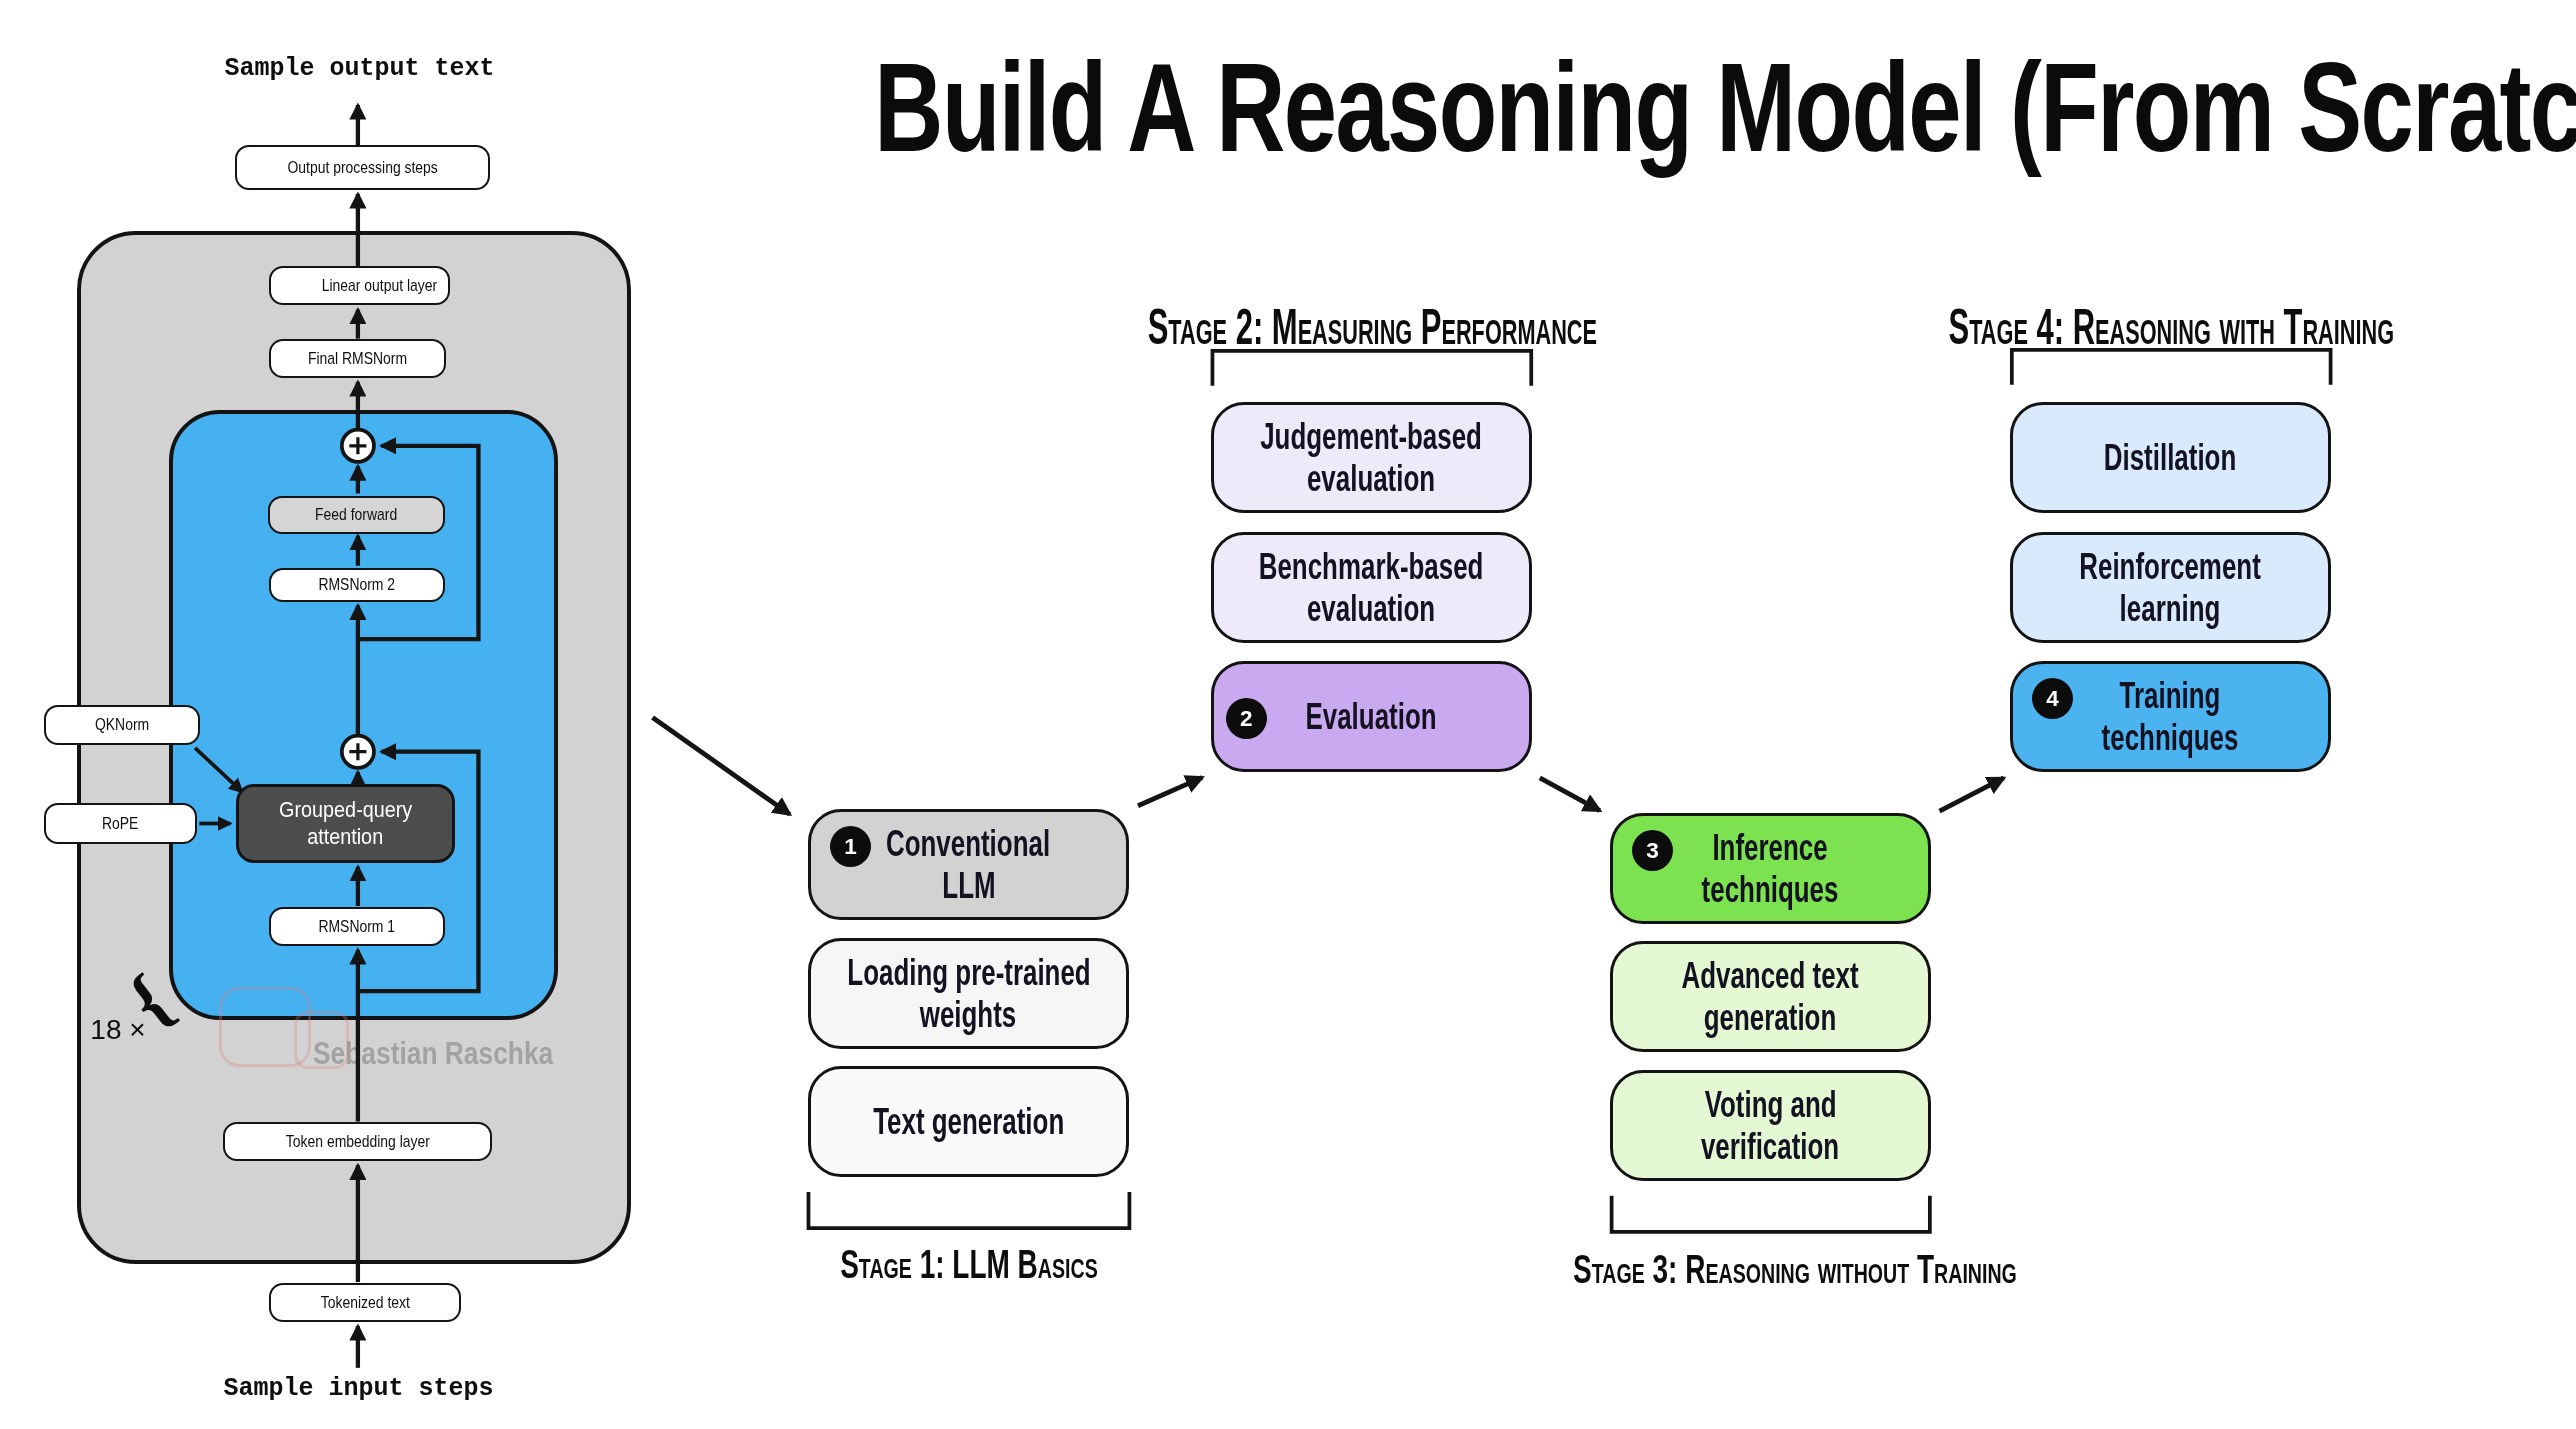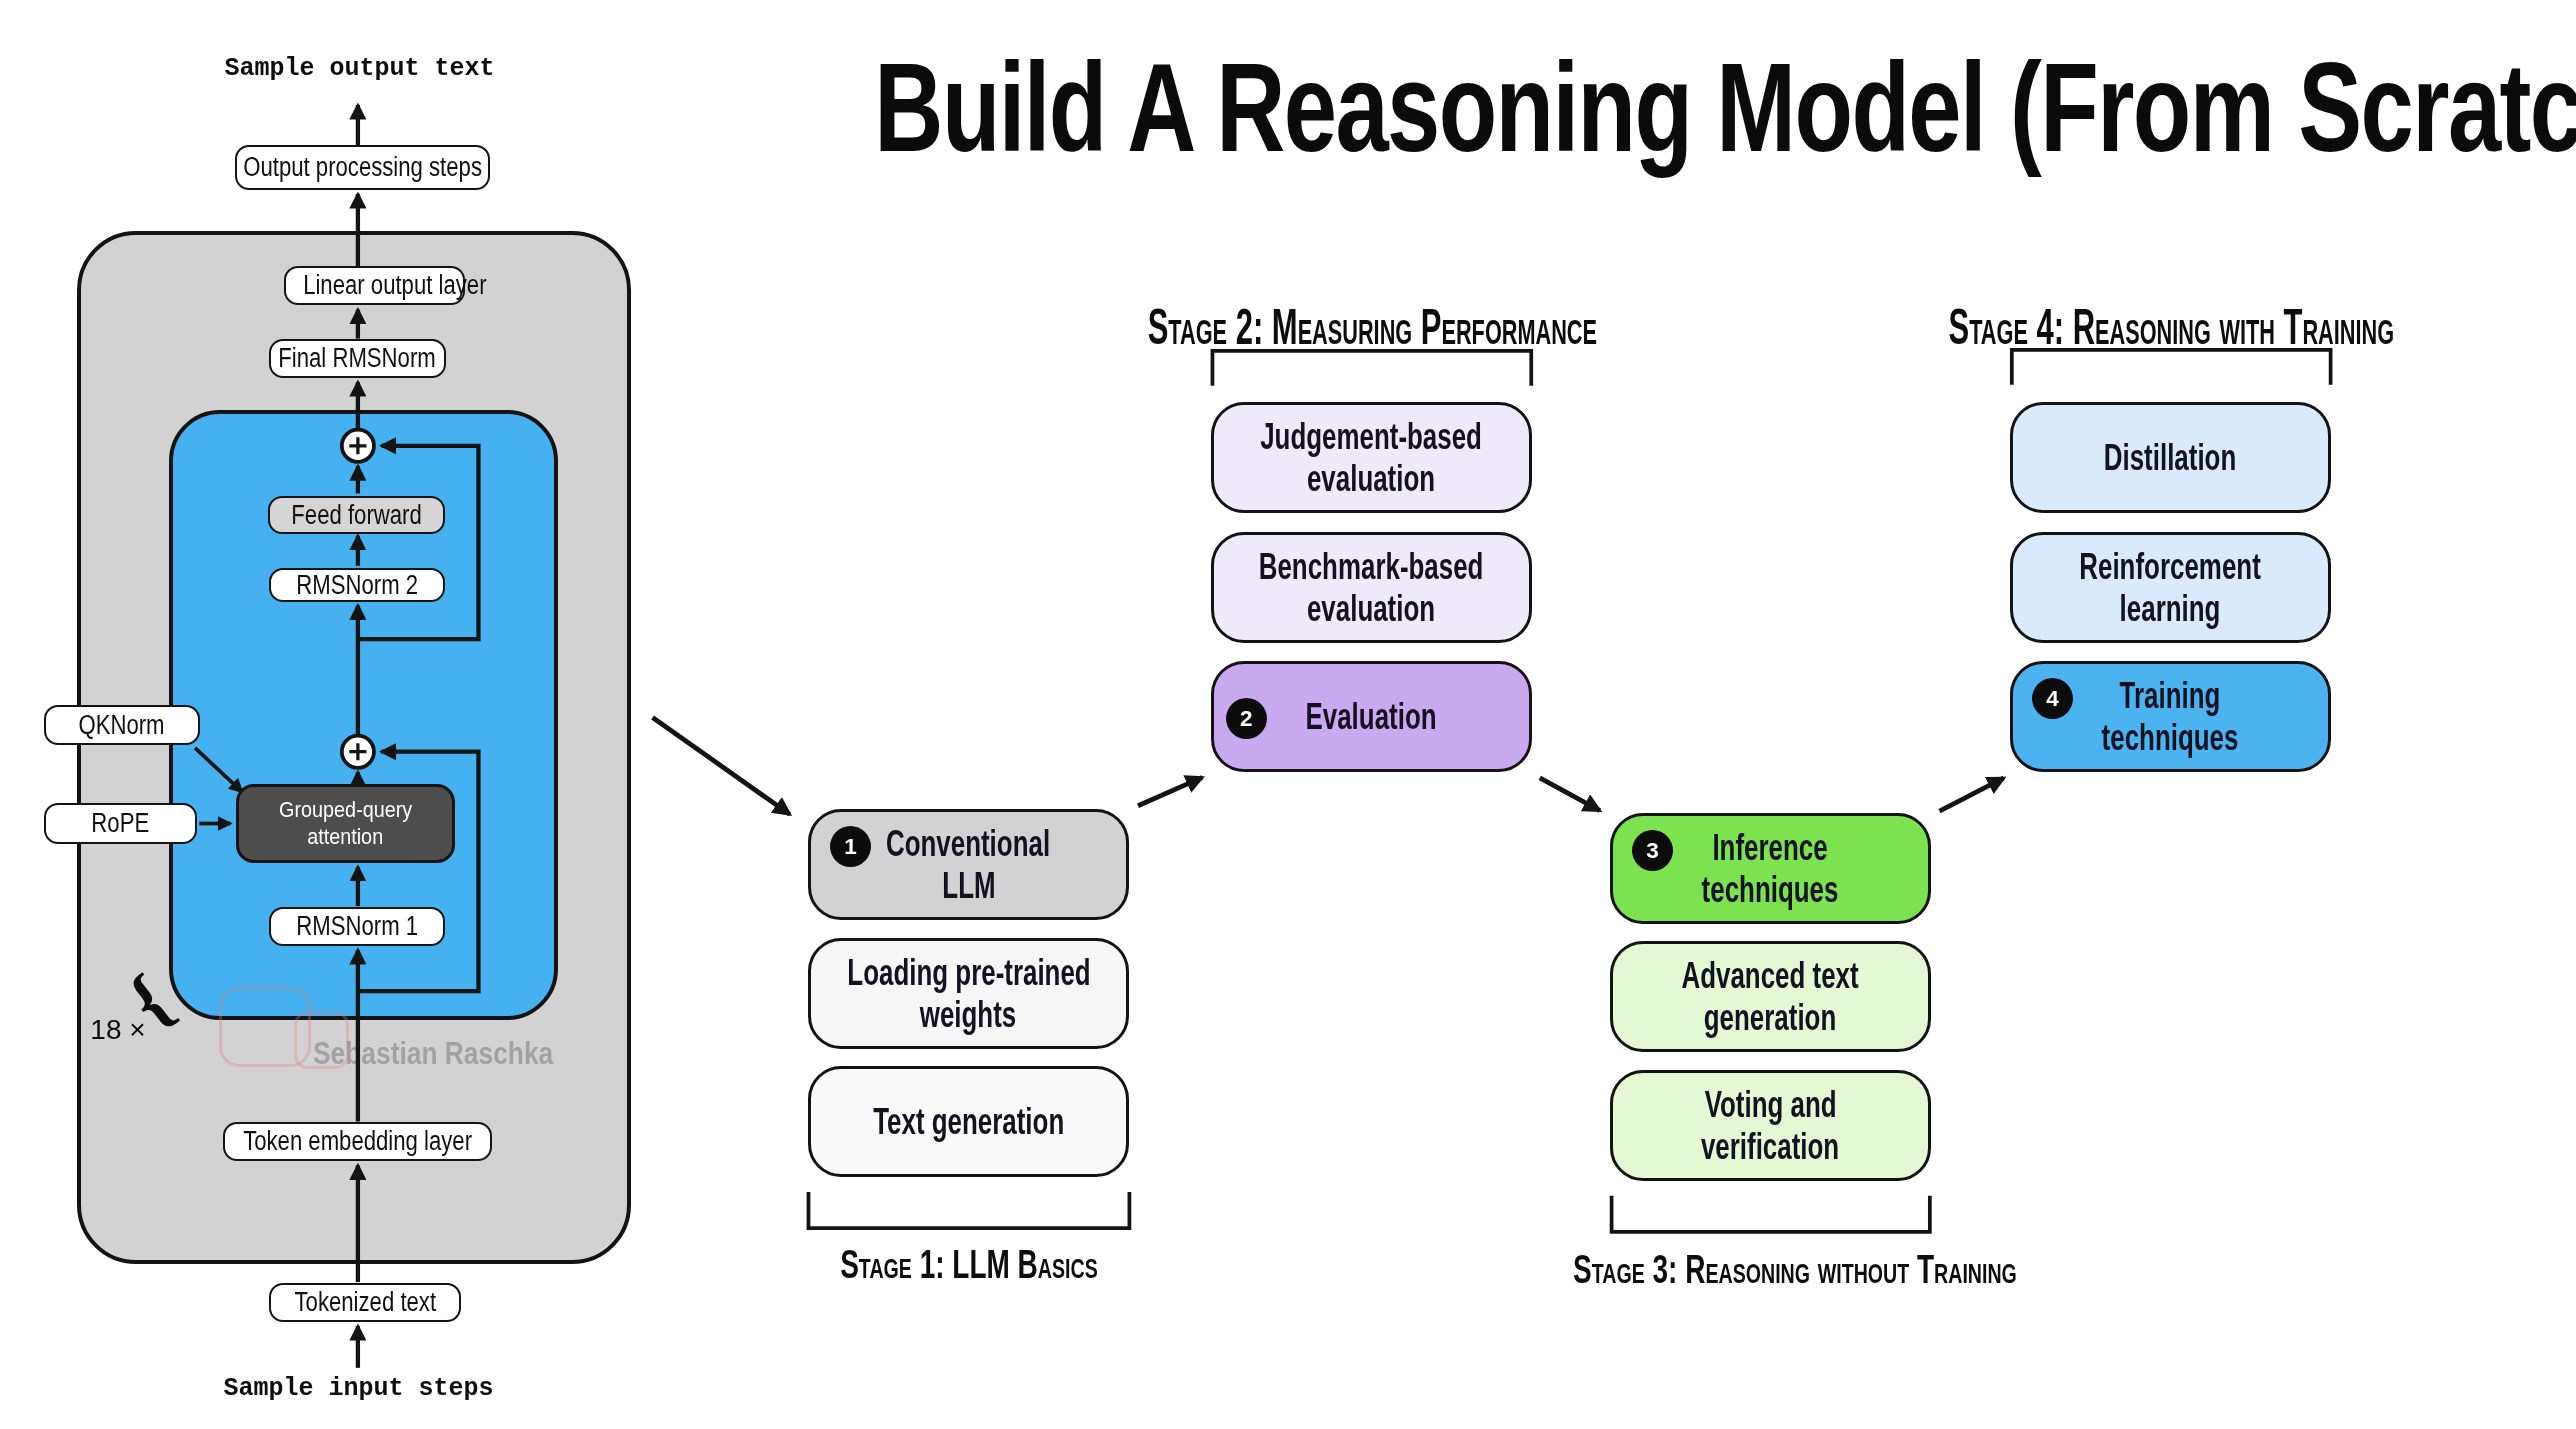--- a/index.html
+++ b/index.html
@@ -15,21 +15,21 @@
   .cx70{display:inline-block;white-space:nowrap;transform:scaleX(0.70);}
   .cx62{display:inline-block;white-space:nowrap;transform:scaleX(0.62);}
   .cx85{display:inline-block;white-space:nowrap;transform:scaleX(0.85);transform-origin:left center;}
 
   .title{top:42px;left:591px;width:1985px;font-size:126px;font-weight:700;color:#0b0b0b;line-height:1.05;}
 
   .gray-container{left:77px;top:231px;width:554px;height:1033px;border:4.8px solid #131313;border-radius:59px;box-sizing:border-box;}
   .blue-block{left:169px;top:410px;width:389px;height:610px;border:4.3px solid #131313;border-radius:51px;box-sizing:border-box;}
 
   .sbox{position:absolute;background:#ffffff;border:2.7px solid #141414;border-radius:14px;box-sizing:border-box;
-        display:flex;align-items:center;justify-content:center;font-size:27px;color:#101010;}
+        display:flex;align-items:center;justify-content:center;font-size:17px;color:#101010;}
   .gqa{flex-direction:column;border-radius:18px;font-size:22.5px;line-height:1.18;color:#ffffff;border-width:3.2px;}
 
   .mono{font-family:"Liberation Mono","DejaVu Sans Mono",monospace;font-size:25px;font-weight:700;color:#0e0e0e;}
 
   .box{position:absolute;width:321px;height:111px;border:3.8px solid #131313;border-radius:33px;box-sizing:border-box;
        display:flex;flex-direction:column;align-items:center;justify-content:center;
        font-size:36px;font-weight:700;color:#141220;line-height:1.14;}
   .badge{position:absolute;width:41px;height:41px;border-radius:50%;background:#0c0c0c;color:#ffffff;
          display:flex;align-items:center;justify-content:center;font-size:22.5px;font-weight:700;}
   .badge-top{left:19px;top:14px;}
@@ -112,21 +112,21 @@
     </g>
   </svg>
 
   <div class="ctr mono" style="left:204px;top:54px;width:311px;">
     <span>Sample output text</span>
   </div>
 
   <div class="sbox" style="left:235px;top:145px;width:255px;height:45px;">
     <span class="ln">Output processing steps</span>
   </div>
-  <div class="sbox" style="left:284px;top:266px;width:181px;height:39px;padding-left:40px;">
+  <div class="sbox" style="left:269px;top:266px;width:181px;height:39px;padding-left:40px;">
     <span class="ln">Linear output layer</span>
   </div>
   <div class="sbox" style="left:269px;top:339px;width:177px;height:39px;">
     <span class="ln">Final RMSNorm</span>
   </div>
   <div class="sbox" style="left: 268px; top: 496px; width: 177px; height: 38px; background: rgb(213, 213, 213);">
     <span class="ln">Feed forward</span>
   </div>
   <div class="sbox" style="left:269px;top:568px;width:176px;height:34px;">
     <span class="ln">RMSNorm 2</span>

